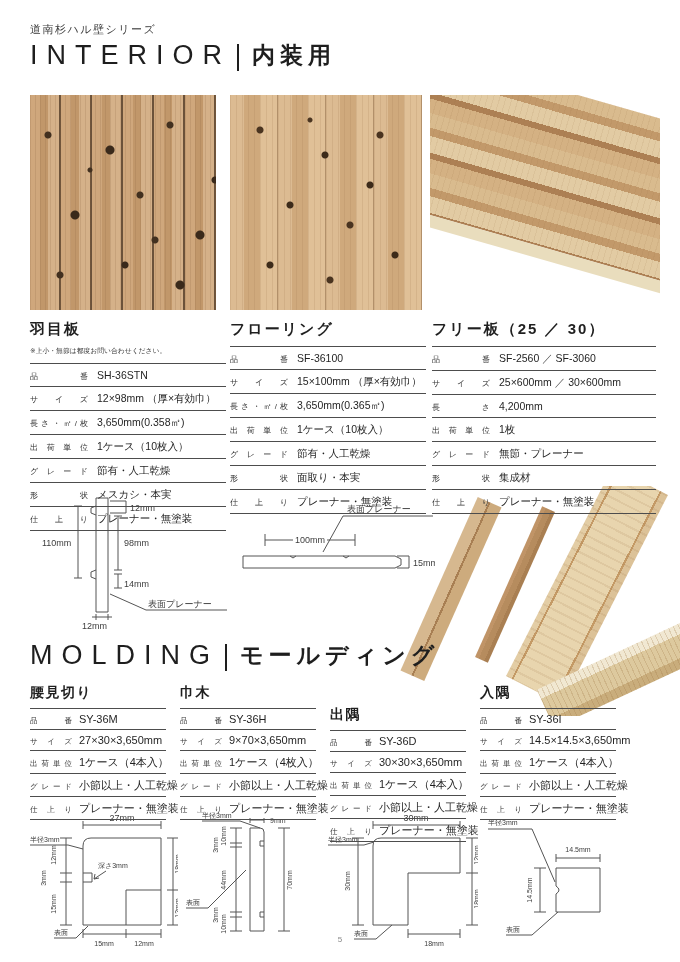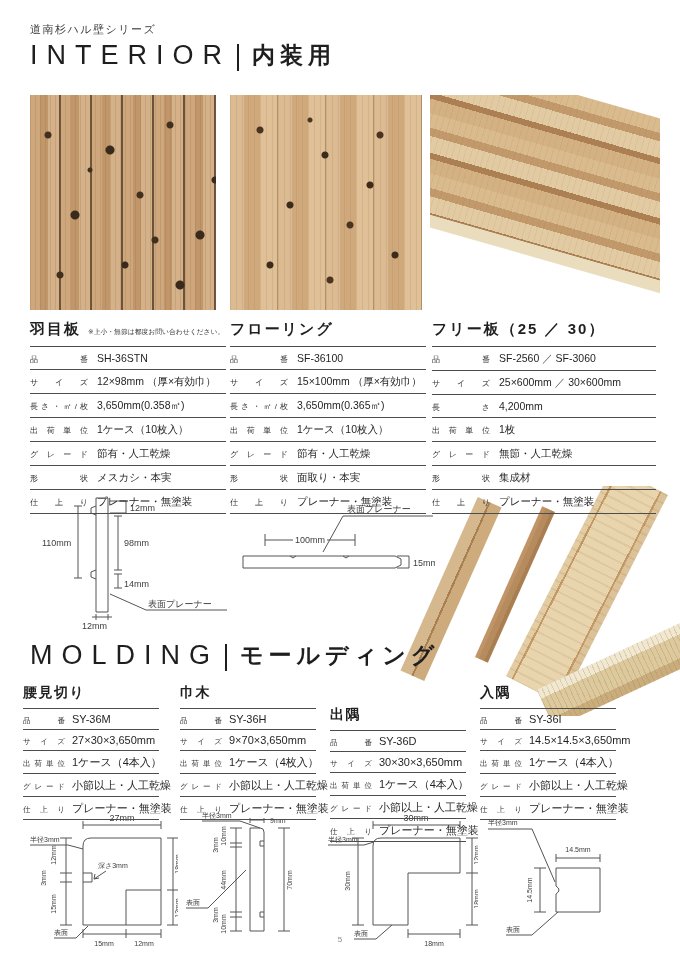--- a/index.html
+++ b/index.html
@@ -70,37 +70,37 @@
     background:
       repeating-linear-gradient(180deg, rgba(150,105,60,0.12) 0 2px, rgba(0,0,0,0) 2px 9px),
       linear-gradient(90deg,#e3cda5 0 6px,#c49a66 6px 8px,#e8d5ae 8px 53px,#c49a66 53px 55px,#dcc298 55px 62px); }
   .mp4 { left:150px; top:168px; width:160px; height:42px; transform:rotate(-25deg);
     background:
       repeating-linear-gradient(90deg, rgba(160,120,70,0.25) 0 1px, rgba(0,0,0,0) 1px 5px),
       linear-gradient(180deg,#f1e8d2 0 10px,#ddc99e 10px 32px,#c9ad7c 32px 42px); }
 
   
   .spec { position:absolute; background:transparent; z-index:2; }
-  .spec-title-row { display:flex; align-items:baseline; gap:7px; margin-bottom:7px; }
+  .spec-title-row { display:flex; align-items:baseline; gap:7px; margin-bottom:7px;flex-direction:column; }
   .spec-title { font-size:15px; font-weight:700; letter-spacing:2px; color:#1f1f1f; }
   .spec-note { font-size:6.8px; color:#333; white-space:nowrap; }
   .spec-row { display:flex; align-items:baseline; border-top:1px solid #4d4d4d; padding:5px 0 4px; }
   .spec-row:last-child { border-bottom:1px solid #4d4d4d; }
   .spec-label { width:58px; flex:none; font-size:8px; color:#333; text-align:justify; text-align-last:justify; white-space:nowrap; }
   .spec-value { flex:1; font-size:10.5px; color:#1f1f1f; padding-left:9px; white-space:nowrap; }
   .t1 { left:30px;  top:320px; width:196px; }
   .t2 { left:230px; top:320px; width:196px; }
   .t3 { left:432px; top:320px; width:224px; }
 
   .spec.small .spec-title { font-size:14px; letter-spacing:1.5px; }
   .spec.small .spec-title-row { margin-bottom:6px; }
   .spec.small .spec-row { padding:4px 0 3px; }
   .spec.small .spec-label { width:42px; font-size:7.5px; }
   .spec.small .spec-value { font-size:11px; padding-left:7px; }
-  .m1 { left:23px;  top:684px; width:136px; }
+  .m1 { left:30px;  top:684px; width:136px; }
   .m2 { left:180px; top:684px; width:136px; }
   .m3 { left:330px; top:706px; width:136px; }
   .m4 { left:480px; top:684px; width:136px; }
 
   
   .drawing { position:absolute; z-index:1; }
   .d-haneita  { left:30px;  top:486px; }
   .d-flooring { left:235px; top:494px; }
   .d-koshi    { left:28px;  top:808px; }
   .d-habaki   { left:178px; top:808px; }
@@ -214,21 +214,21 @@
     <div class="spec-row">
         <span class="spec-label">長さ</span>
         <span class="spec-value">4,200mm</span>
       </div>
     <div class="spec-row">
         <span class="spec-label">出荷単位</span>
         <span class="spec-value">1枚</span>
       </div>
     <div class="spec-row">
         <span class="spec-label">グレード</span>
-        <span class="spec-value">無節・人工乾燥</span>
+        <span class="spec-value">無節・プレーナー</span>
       </div>
     <div class="spec-row">
         <span class="spec-label">形状</span>
         <span class="spec-value">集成材</span>
       </div>
     <div class="spec-row">
         <span class="spec-label">仕上り</span>
         <span class="spec-value">プレーナー・無塗装</span>
       </div>
   </div>

